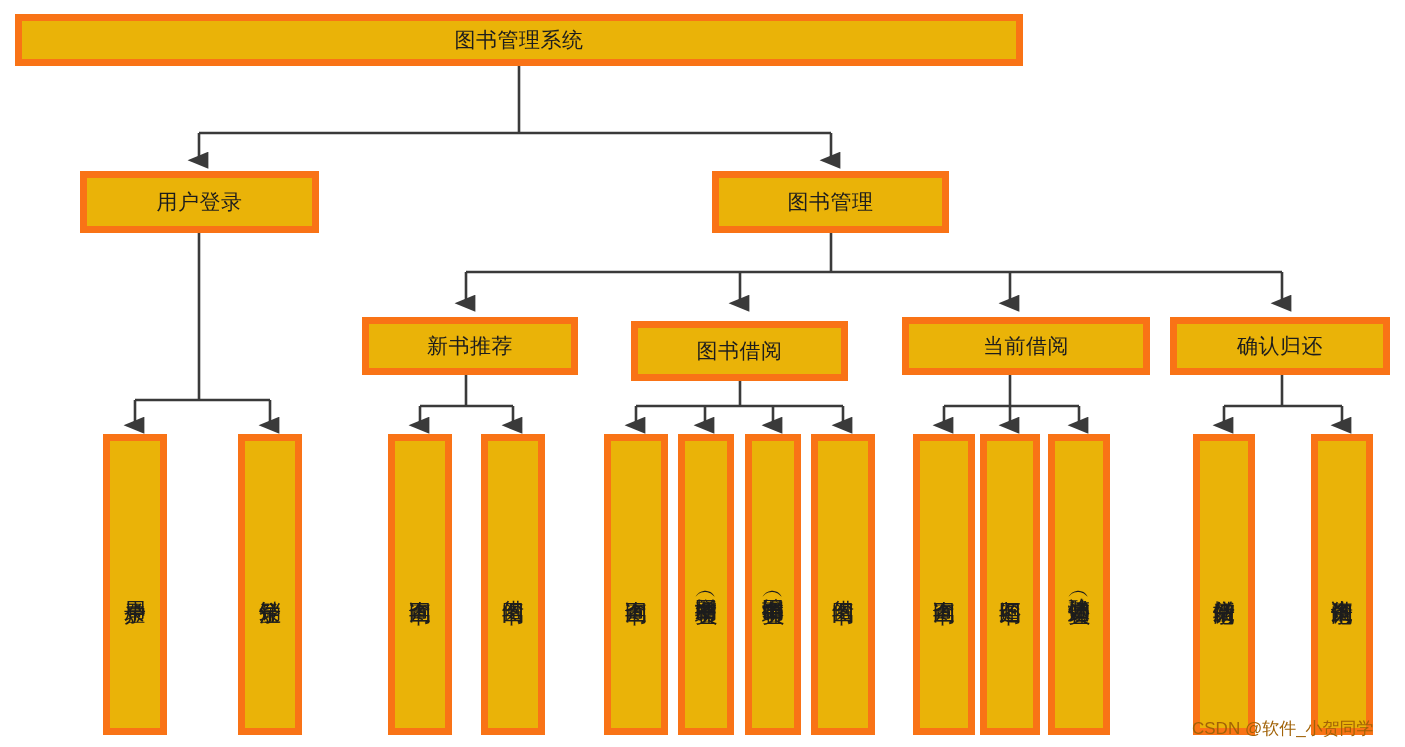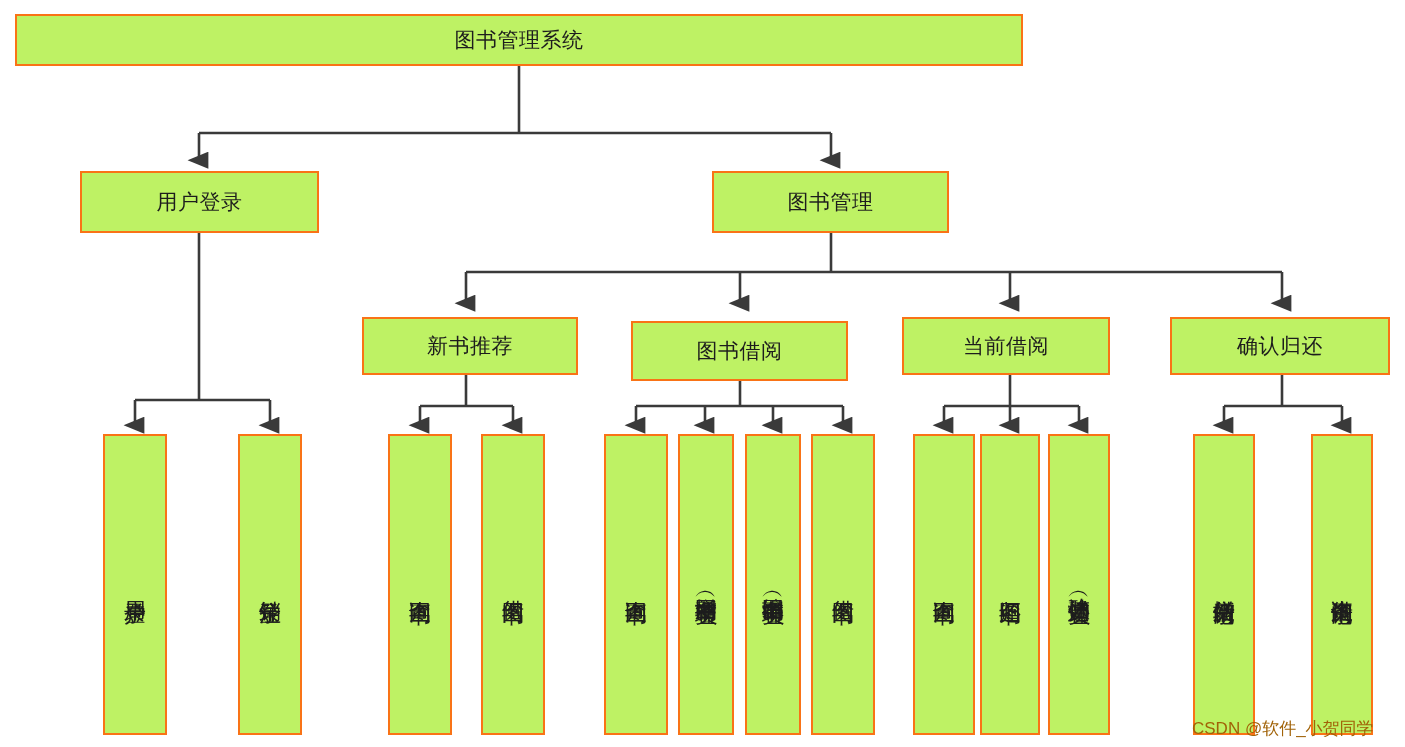--- a/index.html
+++ b/index.html
@@ -22,22 +22,22 @@
     position: absolute;
     left: 0;
     top: 0;
     width: 1405px;
     height: 747px;
     pointer-events: none;
   }
   .node {
     position: absolute;
     box-sizing: border-box;
-    background: #bef264;
-    border: 2px solid #f97316;
+    background: #eab308;
+    border: 7px solid #f97316;
     display: flex;
     align-items: center;
     justify-content: center;
     color: #1d1d1d;
     z-index: 2;
   }
   .node .label {
     display: block;
     text-align: center;
     line-height: 1.15;
@@ -141,21 +141,21 @@
   <div class="node h" style="left:712px; top:171px; width:237px; height:62px;">
     <span class="label">图书管理</span>
   </div>
 
   <div class="node h" style="left:362px; top:317px; width:216px; height:58px;">
     <span class="label">新书推荐</span>
   </div>
   <div class="node h" style="left:631px; top:321px; width:217px; height:60px;">
     <span class="label">图书借阅</span>
   </div>
-  <div class="node h" style="left:902px; top:317px; width:208px; height:58px;">
+  <div class="node h" style="left:902px; top:317px; width:248px; height:58px;">
     <span class="label">当前借阅</span>
   </div>
   <div class="node h" style="left:1170px; top:317px; width:220px; height:58px;">
     <span class="label">确认归还</span>
   </div>
 
   <div class="node v" style="left:103px; top:434px; width:64px; height:301px;">
     <span class="label">用户登录</span>
   </div>
   <div class="node v" style="left:238px; top:434px; width:64px; height:301px;">

